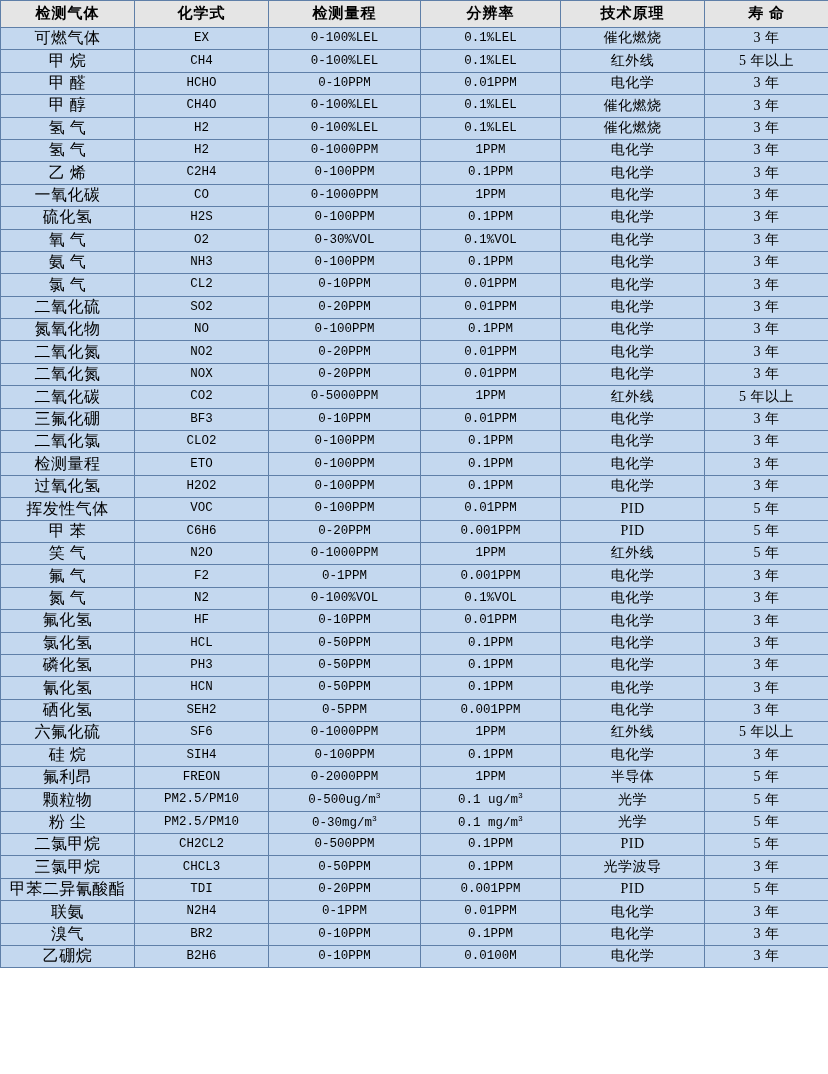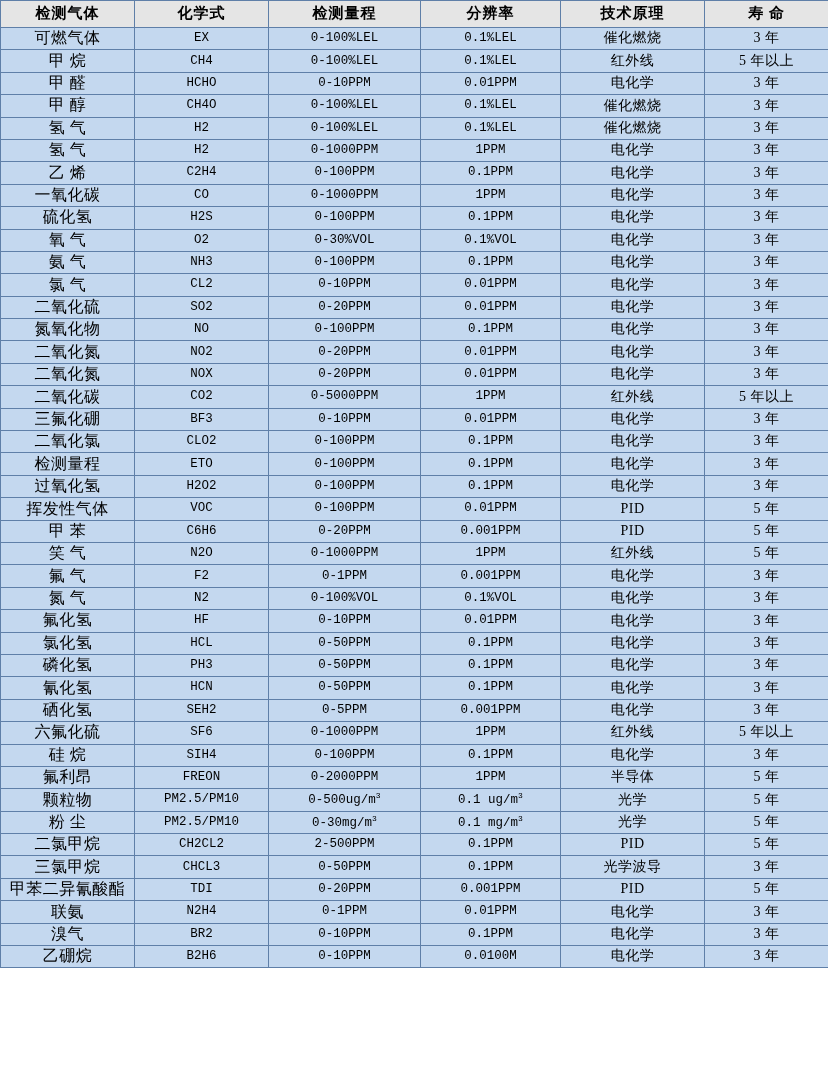--- a/index.html
+++ b/index.html
@@ -369,21 +369,21 @@
         <td class="name">粉 尘</td>
         <td class="formula">PM2.5/PM10</td>
         <td class="range">0-30mg/m<sup>3</sup></td>
         <td class="res">0.1 mg/m<sup>3</sup></td>
         <td class="tech">光学</td>
         <td class="life">5 年</td>
       </tr>
       <tr>
         <td class="name">二氯甲烷</td>
         <td class="formula">CH2CL2</td>
-        <td class="range">2-500PPM</td>
+        <td class="range">0-500PPM</td>
         <td class="res">0.1PPM</td>
         <td class="tech">PID</td>
         <td class="life">5 年</td>
       </tr>
       <tr>
         <td class="name">三氯甲烷</td>
         <td class="formula">CHCL3</td>
         <td class="range">0-50PPM</td>
         <td class="res">0.1PPM</td>
         <td class="tech">光学波导</td>

